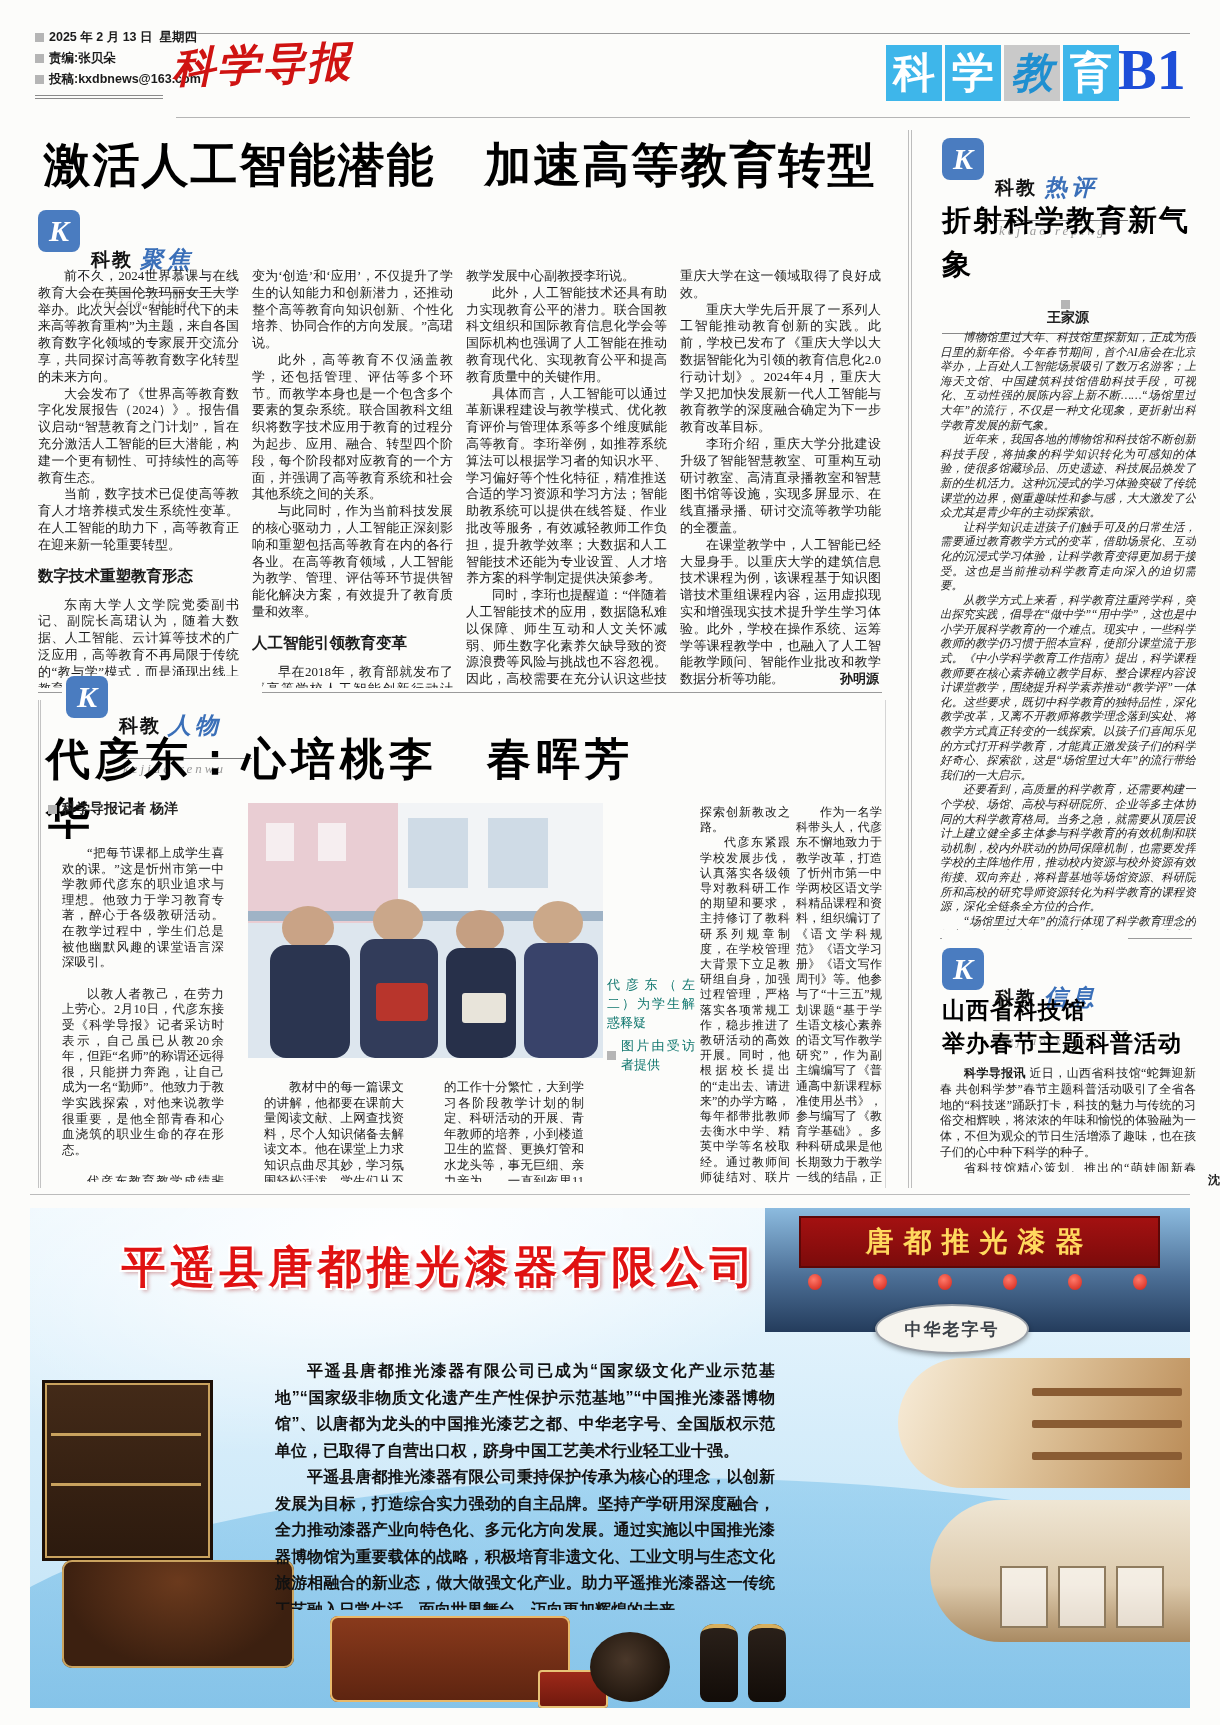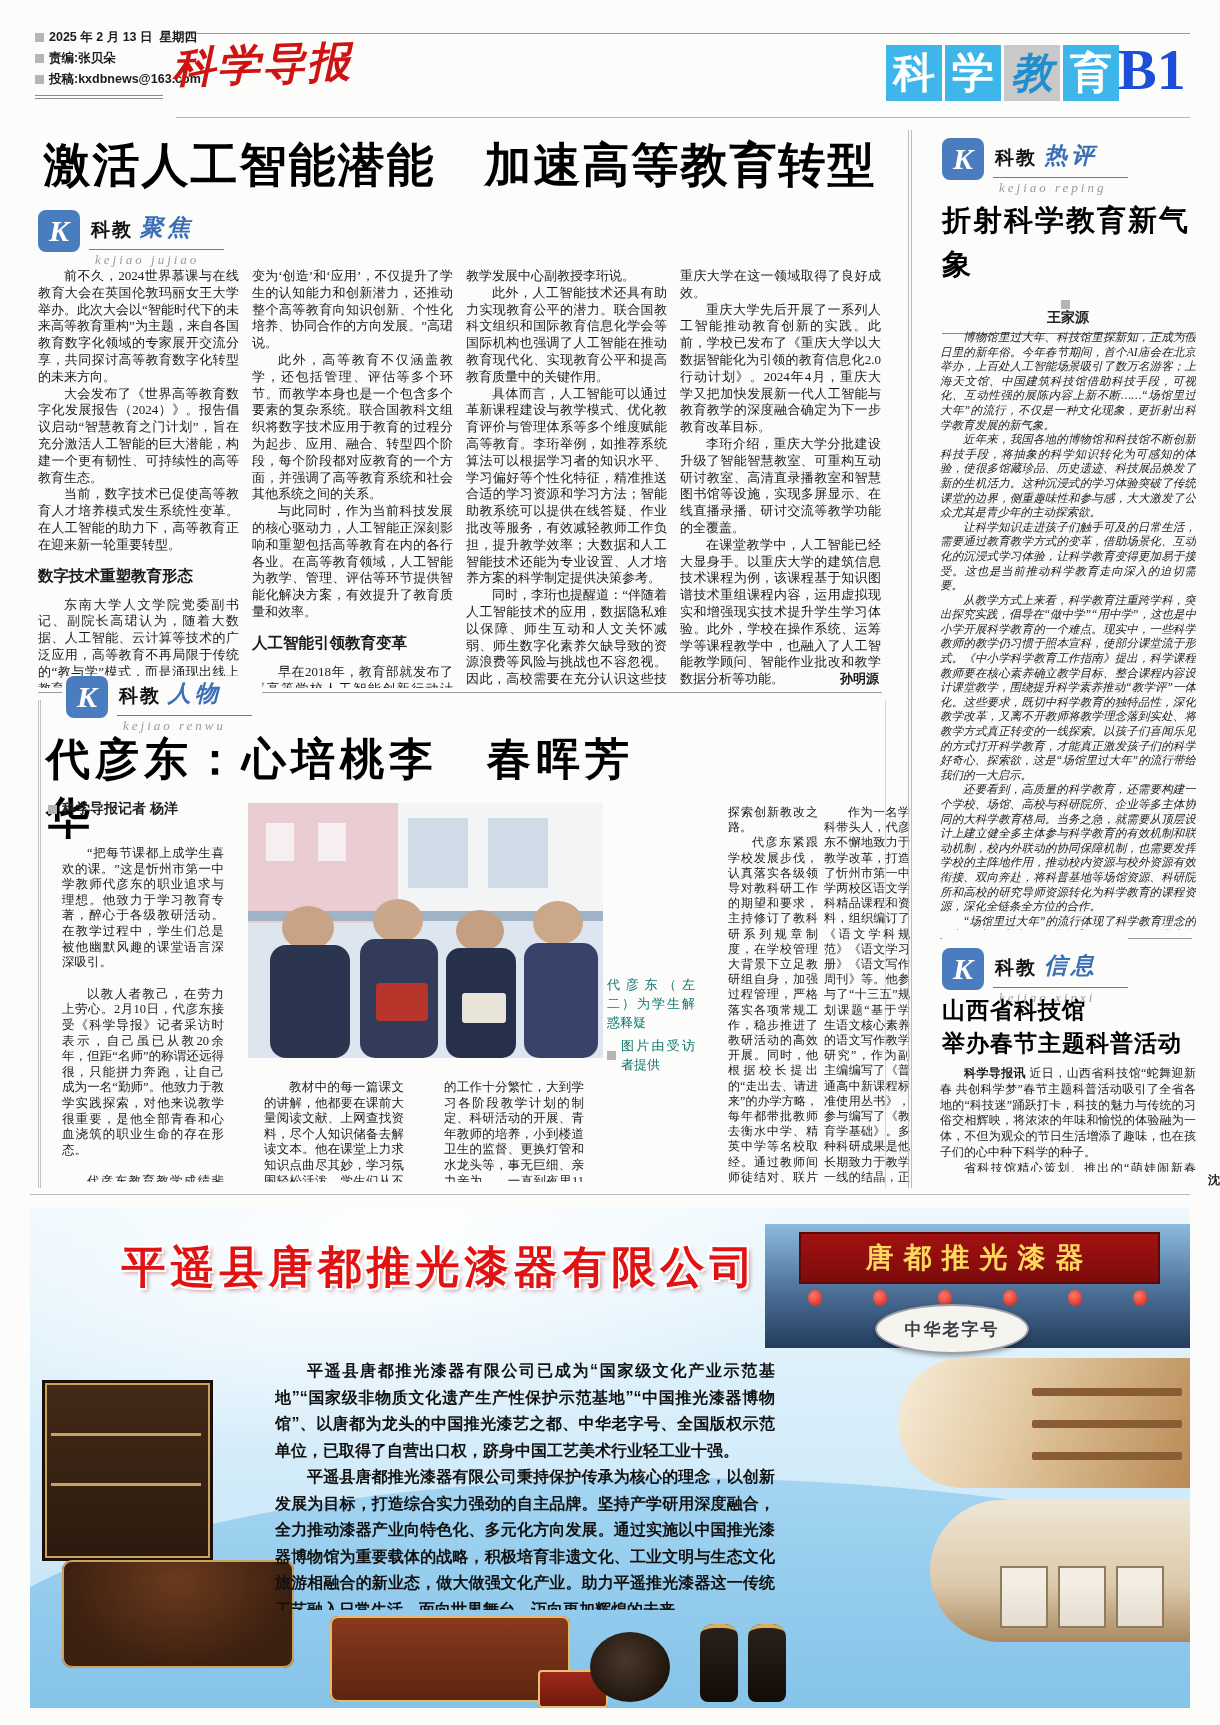--- a/index.html
+++ b/index.html
@@ -15,39 +15,39 @@
   .toprule{left:176px;top:33px;width:1014px;height:1px;background:#9a9a9a;}
   .bottomrule{left:176px;top:117px;width:1014px;height:1px;background:#b5b5b5;}
   .secbox{display:flex;gap:3px;left:886px;top:45px;}
   .secbox .c{width:56px;height:56px;background:#3eb6ea;color:#fff;font-size:42px;font-weight:900;display:flex;align-items:center;justify-content:center;font-family:"Liberation Sans",sans-serif;}
   .secbox .c.jiao{background:#c9c9c9;color:#1f8fd0;font-style:italic;font-family:"Liberation Serif",serif;}
   .pageno{left:1118px;top:36px;font-size:58px;font-weight:900;font-family:Liberation Serif, serif;color:#1d4ed8;}
   
   .badge{display:flex;align-items:flex-start;}
   .badge .k{width:42px;height:42px;background:#4a7cc0;border-radius:8px;color:#fff;display:flex;align-items:center;justify-content:center;font:italic 700 30px "Liberation Serif",serif;}
   .badge .mid{margin-left:9px;}
-  .badge .row1{display:flex;align-items:flex-end;border-bottom:1px solid #777;padding:2px 30px 6px 2px;}
+  .badge .row1{display:flex;align-items:center;border-bottom:1px solid #777;padding:2px 30px 17px 2px;margin-top:32px;}
   .badge .pre{font:700 19px "Liberation Sans",sans-serif;color:#111;letter-spacing:2px;}
   .badge .word{font:italic 700 23px "Liberation Serif",serif;color:#3a6fb8;margin-left:7px;letter-spacing:4px;}
   .badge .py{font:italic 13px "Liberation Serif",serif;color:#9a9a9a;letter-spacing:3px;margin:2px 0 0 6px;}
   
   .headline1{left:38px;top:134px;width:844px;text-align:center;font-size:47px;font-weight:900;letter-spacing:2px;font-family:"Liberation Sans",sans-serif;color:#000;}
   .cols{left:38px;top:268px;width:844px;height:420px;display:flex;gap:13px;overflow:hidden;}
   .col{width:201px;flex:0 0 201px;font-size:13px;line-height:16.8px;text-align:justify;overflow:hidden;position:relative;height:100%;}
   .col p{margin:0;text-indent:2em;}
   .subhead{font:700 15.5px "Liberation Sans",sans-serif;margin:12px 0 10px 0;text-indent:0;}
   .colsign{position:absolute;right:2px;bottom:0;background:#fcfcfa;padding-left:14px;font-weight:bold;}
   .hdiv{height:1px;background:#9a9a9a;}
   
   .dai-box{left:38px;top:700px;width:844px;height:488px;border-left:3px double #c3c3c3;border-right:1px solid #d5d5d5;}
   .headline2{left:46px;top:730px;width:620px;font-size:44px;font-weight:900;letter-spacing:5px;font-family:"Liberation Sans",sans-serif;color:#000;}
   .byline{display:flex;align-items:center;font:700 14px "Liberation Sans",sans-serif;color:#222;}
   .smalltxt{font-size:12.5px;line-height:15.6px;text-align:justify;overflow:hidden;}
   .smalltxt p{margin:16px;text-indent:2em;}
-  .narrow{font-size:12px;line-height:15.2px;text-align:justify;overflow:hidden;margin-left:28px;}
+  .narrow{font-size:12px;line-height:15.2px;text-align:justify;overflow:hidden;}
   .narrow p{margin:0;text-indent:2em;}
   .caption{font-family:"Liberation Sans",sans-serif;font-size:13px;line-height:19px;text-align:justify;color:#0f766e;}
   .capline2{display:flex;align-items:center;margin-top:4px;}
   
   .vdiv{left:908px;top:130px;width:2px;height:1058px;border-left:1px solid #bdbdbd;border-right:1px solid #bdbdbd;}
   .sb-headline{left:942px;top:198px;width:256px;font-size:29px;font-weight:900;letter-spacing:2px;line-height:44px;font-family:"Liberation Sans",sans-serif;color:#000;}
   .sb-byline{left:942px;top:300px;width:252px;border-bottom:1px solid #888;padding-bottom:6px;flex-direction:column;}
   .kai{left:940px;top:330px;width:256px;height:600px;font-style:italic;font-size:11.5px;line-height:14.6px;text-align:justify;color:#222;overflow:hidden;}
   .kai p{margin:0;text-indent:2em;}
   .xinxi-headline{left:942px;top:994px;width:256px;font-size:23px;font-weight:900;line-height:33px;letter-spacing:1px;font-family:"Liberation Sans",sans-serif;color:#000;}
@@ -55,21 +55,21 @@
   .xinxi-body p{margin:0;text-indent:2em;}
   .xinxi-sign{left:976px;top:1172px;width:256px;text-align:right;font-size:12px;font-weight:bold;background:#fcfcfa;}
   
   .ad{left:30px;top:1208px;width:1160px;height:500px;background:linear-gradient(180deg,#eef8fe 0%,#d6edfa 45%,#bfe2f6 100%);overflow:hidden;}
   .ad-curve1{position:absolute;left:-140px;top:-180px;width:1000px;height:420px;background:radial-gradient(ellipse at center,rgba(255,255,255,.95),rgba(255,255,255,0) 70%);transform:rotate(-7deg);}
   .ad-curve2{position:absolute;left:-80px;bottom:-190px;width:1500px;height:420px;background:linear-gradient(180deg,rgba(125,195,235,.55),rgba(90,170,220,.75));border-radius:48% 52% 0 0;}
   .ad-title{position:absolute;left:90px;top:30px;width:640px;text-align:center;font-size:44px;font-weight:900;letter-spacing:5px;color:#e01212;font-family:"Liberation Sans",sans-serif;text-shadow:2px 2px 0 #fff,-2px -2px 0 #fff,2px -2px 0 #fff,-2px 2px 0 #fff,3px 3px 4px rgba(150,0,0,.45);}
   .ad-text{position:absolute;left:245px;top:150px;width:500px;height:252px;font:700 16px "Liberation Sans",sans-serif;line-height:26.5px;text-align:justify;color:#111;overflow:hidden;}
   .ad-text p{margin:0;text-indent:2em;}
   .ph{position:absolute;overflow:hidden;}
-  .storefront{left:735px;top:0;width:425px;height:124px;background:linear-gradient(180deg,#8cbbdf 0%,#4c6f96 55%,#243c5c 100%);margin-top:16px;}
+  .storefront{left:735px;top:0;width:425px;height:124px;background:linear-gradient(180deg,#8cbbdf 0%,#4c6f96 55%,#243c5c 100%);}
   .signboard{position:absolute;left:8%;top:8px;width:84%;height:48px;background:linear-gradient(180deg,#a31111,#7c0b0b);border:2px solid #5d0707;display:flex;align-items:center;justify-content:center;}
   .signboard span{color:#ffd95e;font-size:28px;font-weight:900;letter-spacing:10px;font-family:"Liberation Serif",serif;}
   .lanterns{position:absolute;left:10%;top:66px;width:80%;display:flex;justify-content:space-between;}
   .lantern{width:14px;height:16px;background:radial-gradient(circle at 40% 35%,#ff7a6a,#d01f14);border-radius:50%;}
   .plaque{left:845px;top:96px;width:150px;height:46px;background:#f6f4ee;border:2px solid #9aa0a8;border-radius:50%;display:flex;align-items:center;justify-content:center;box-shadow:0 2px 5px rgba(0,0,0,.35);}
   .plaque span{font:700 17px "Liberation Serif",serif;color:#3a3f46;letter-spacing:2px;}
   .shopint{left:868px;top:150px;width:292px;height:130px;border-radius:70px 0 0 70px;background:linear-gradient(110deg,#f7ecd9 0%,#e4cba4 40%,#b98a55 100%);}
   .shelf{position:absolute;right:8px;width:150px;height:8px;background:#8a5c33;border-radius:2px;}
   .museum{left:900px;top:292px;width:260px;height:142px;border-radius:76px 0 0 76px;background:linear-gradient(180deg,#efe6d4 0%,#dcc9ab 60%,#a98a62 100%);}
   .case{position:absolute;bottom:14px;width:44px;height:58px;background:rgba(255,255,255,.65);border:2px solid #8f7b5e;}

